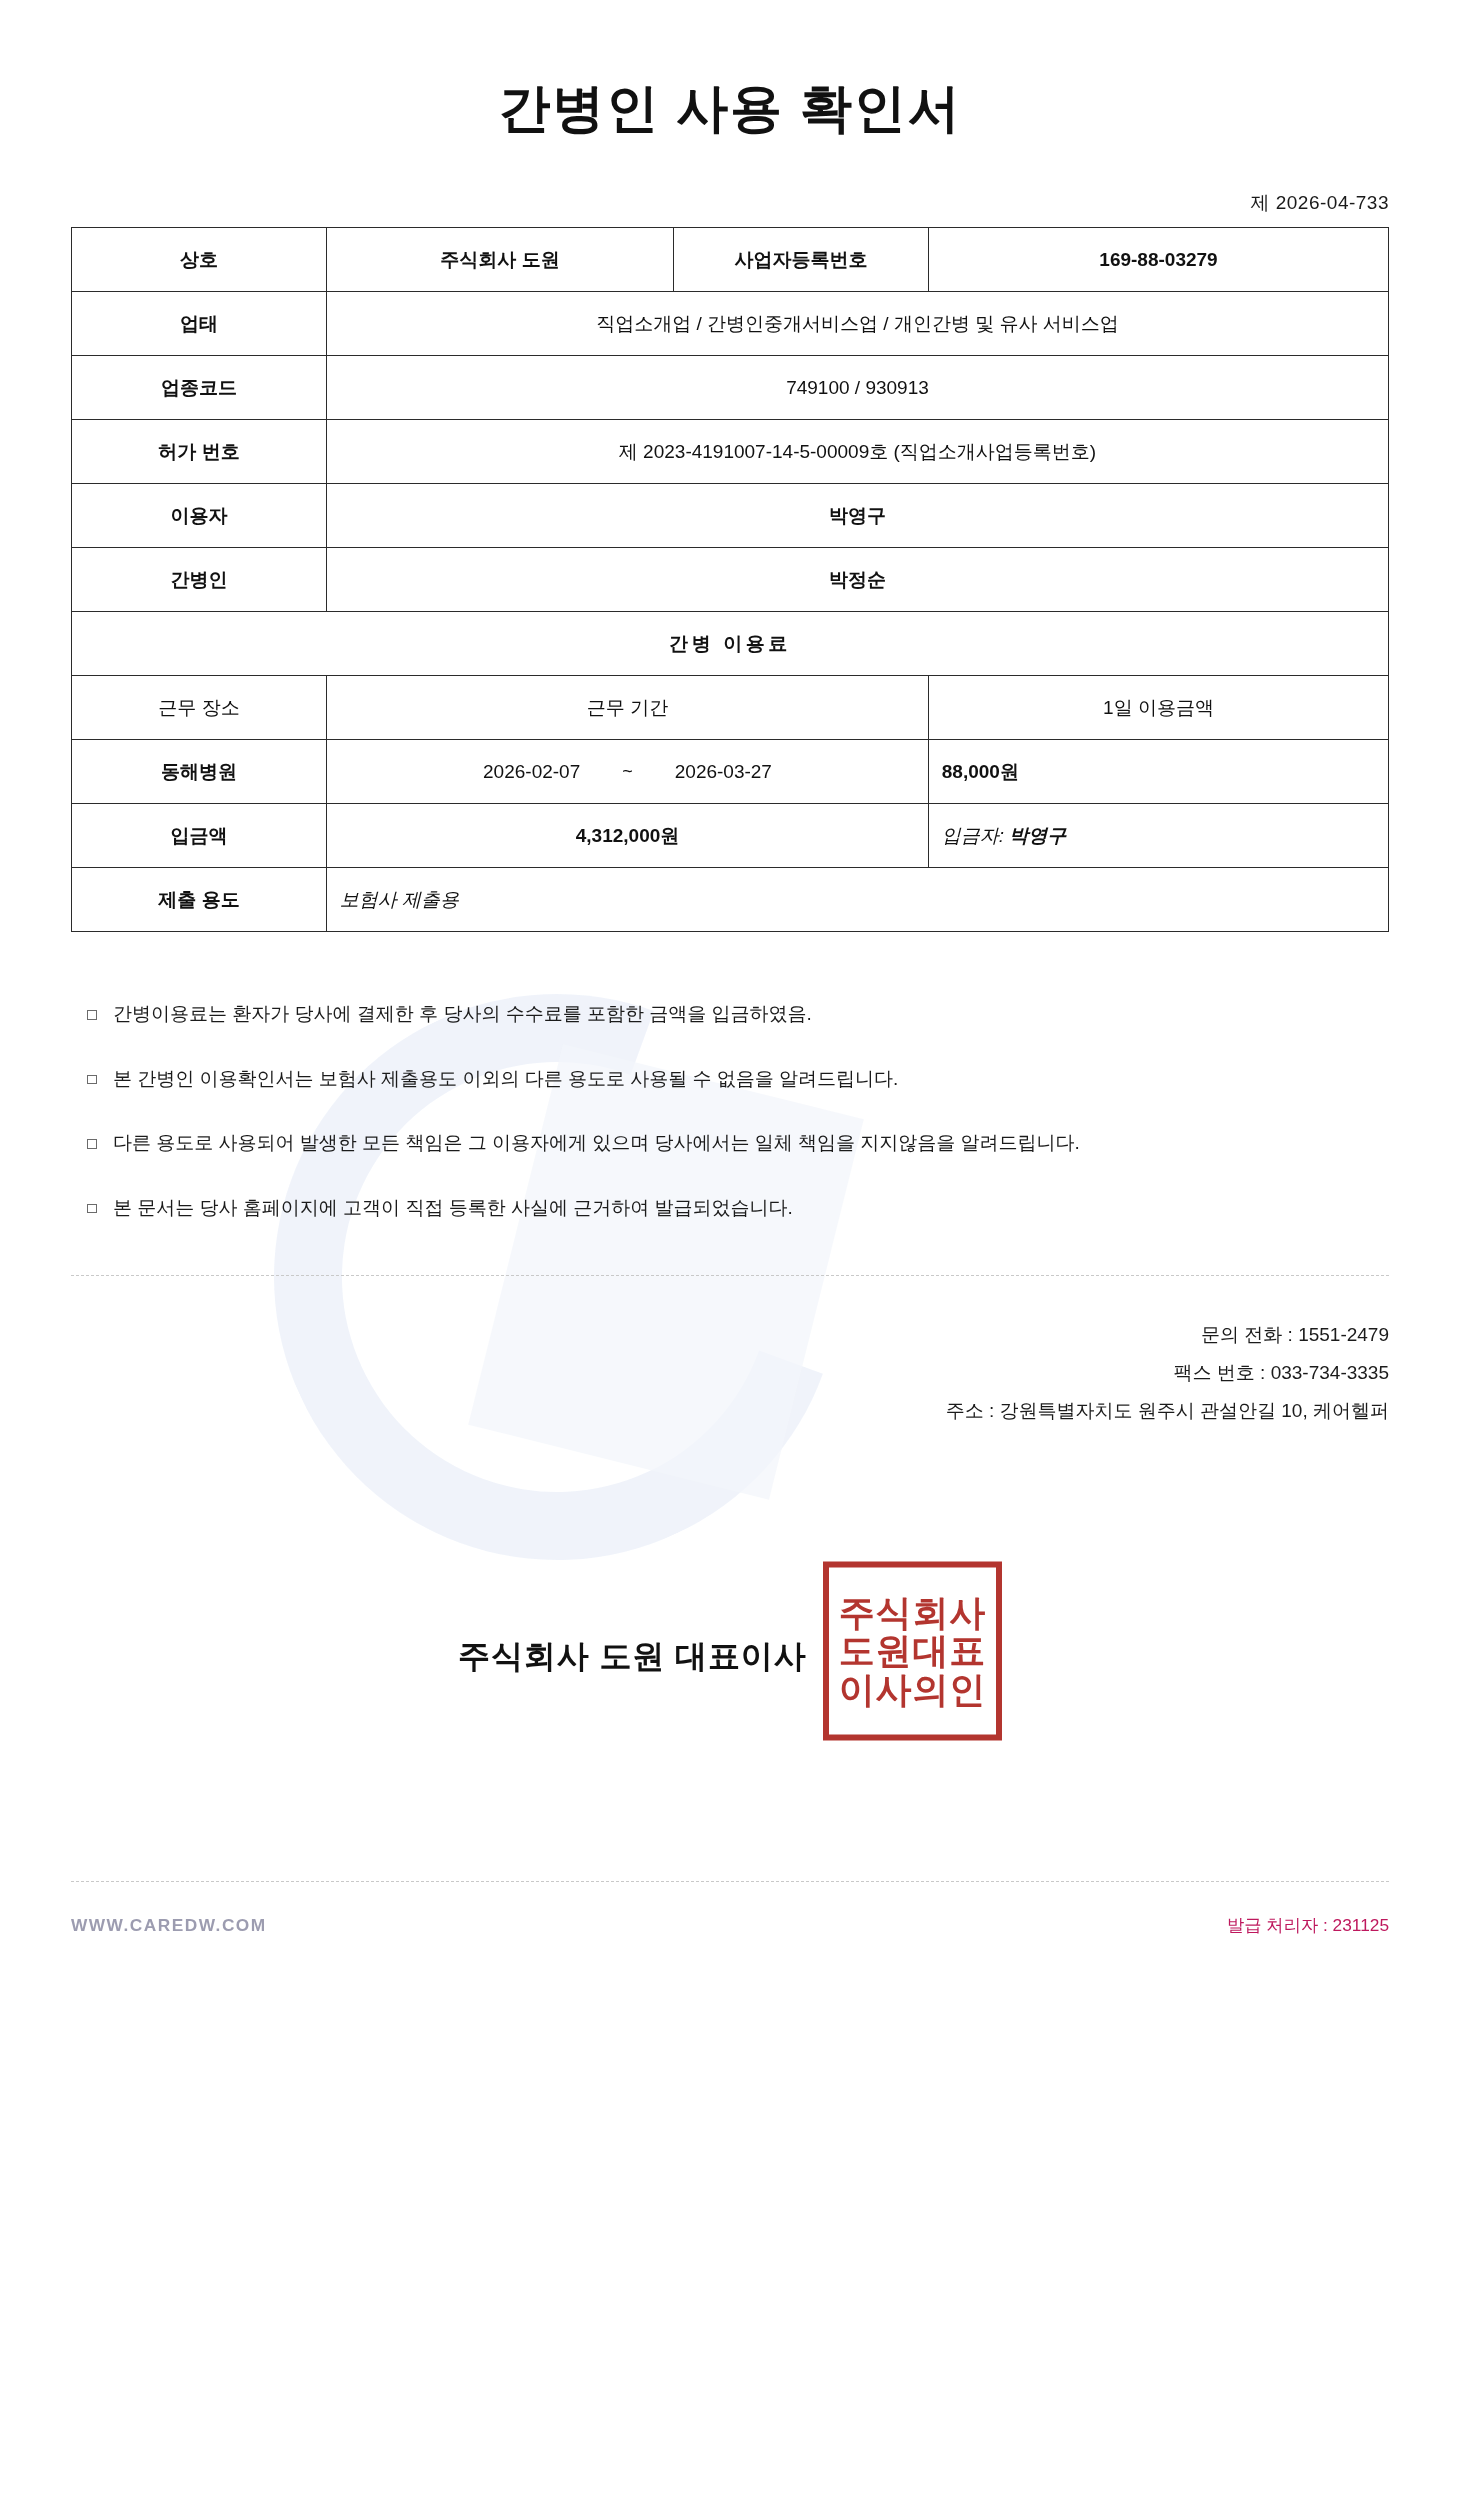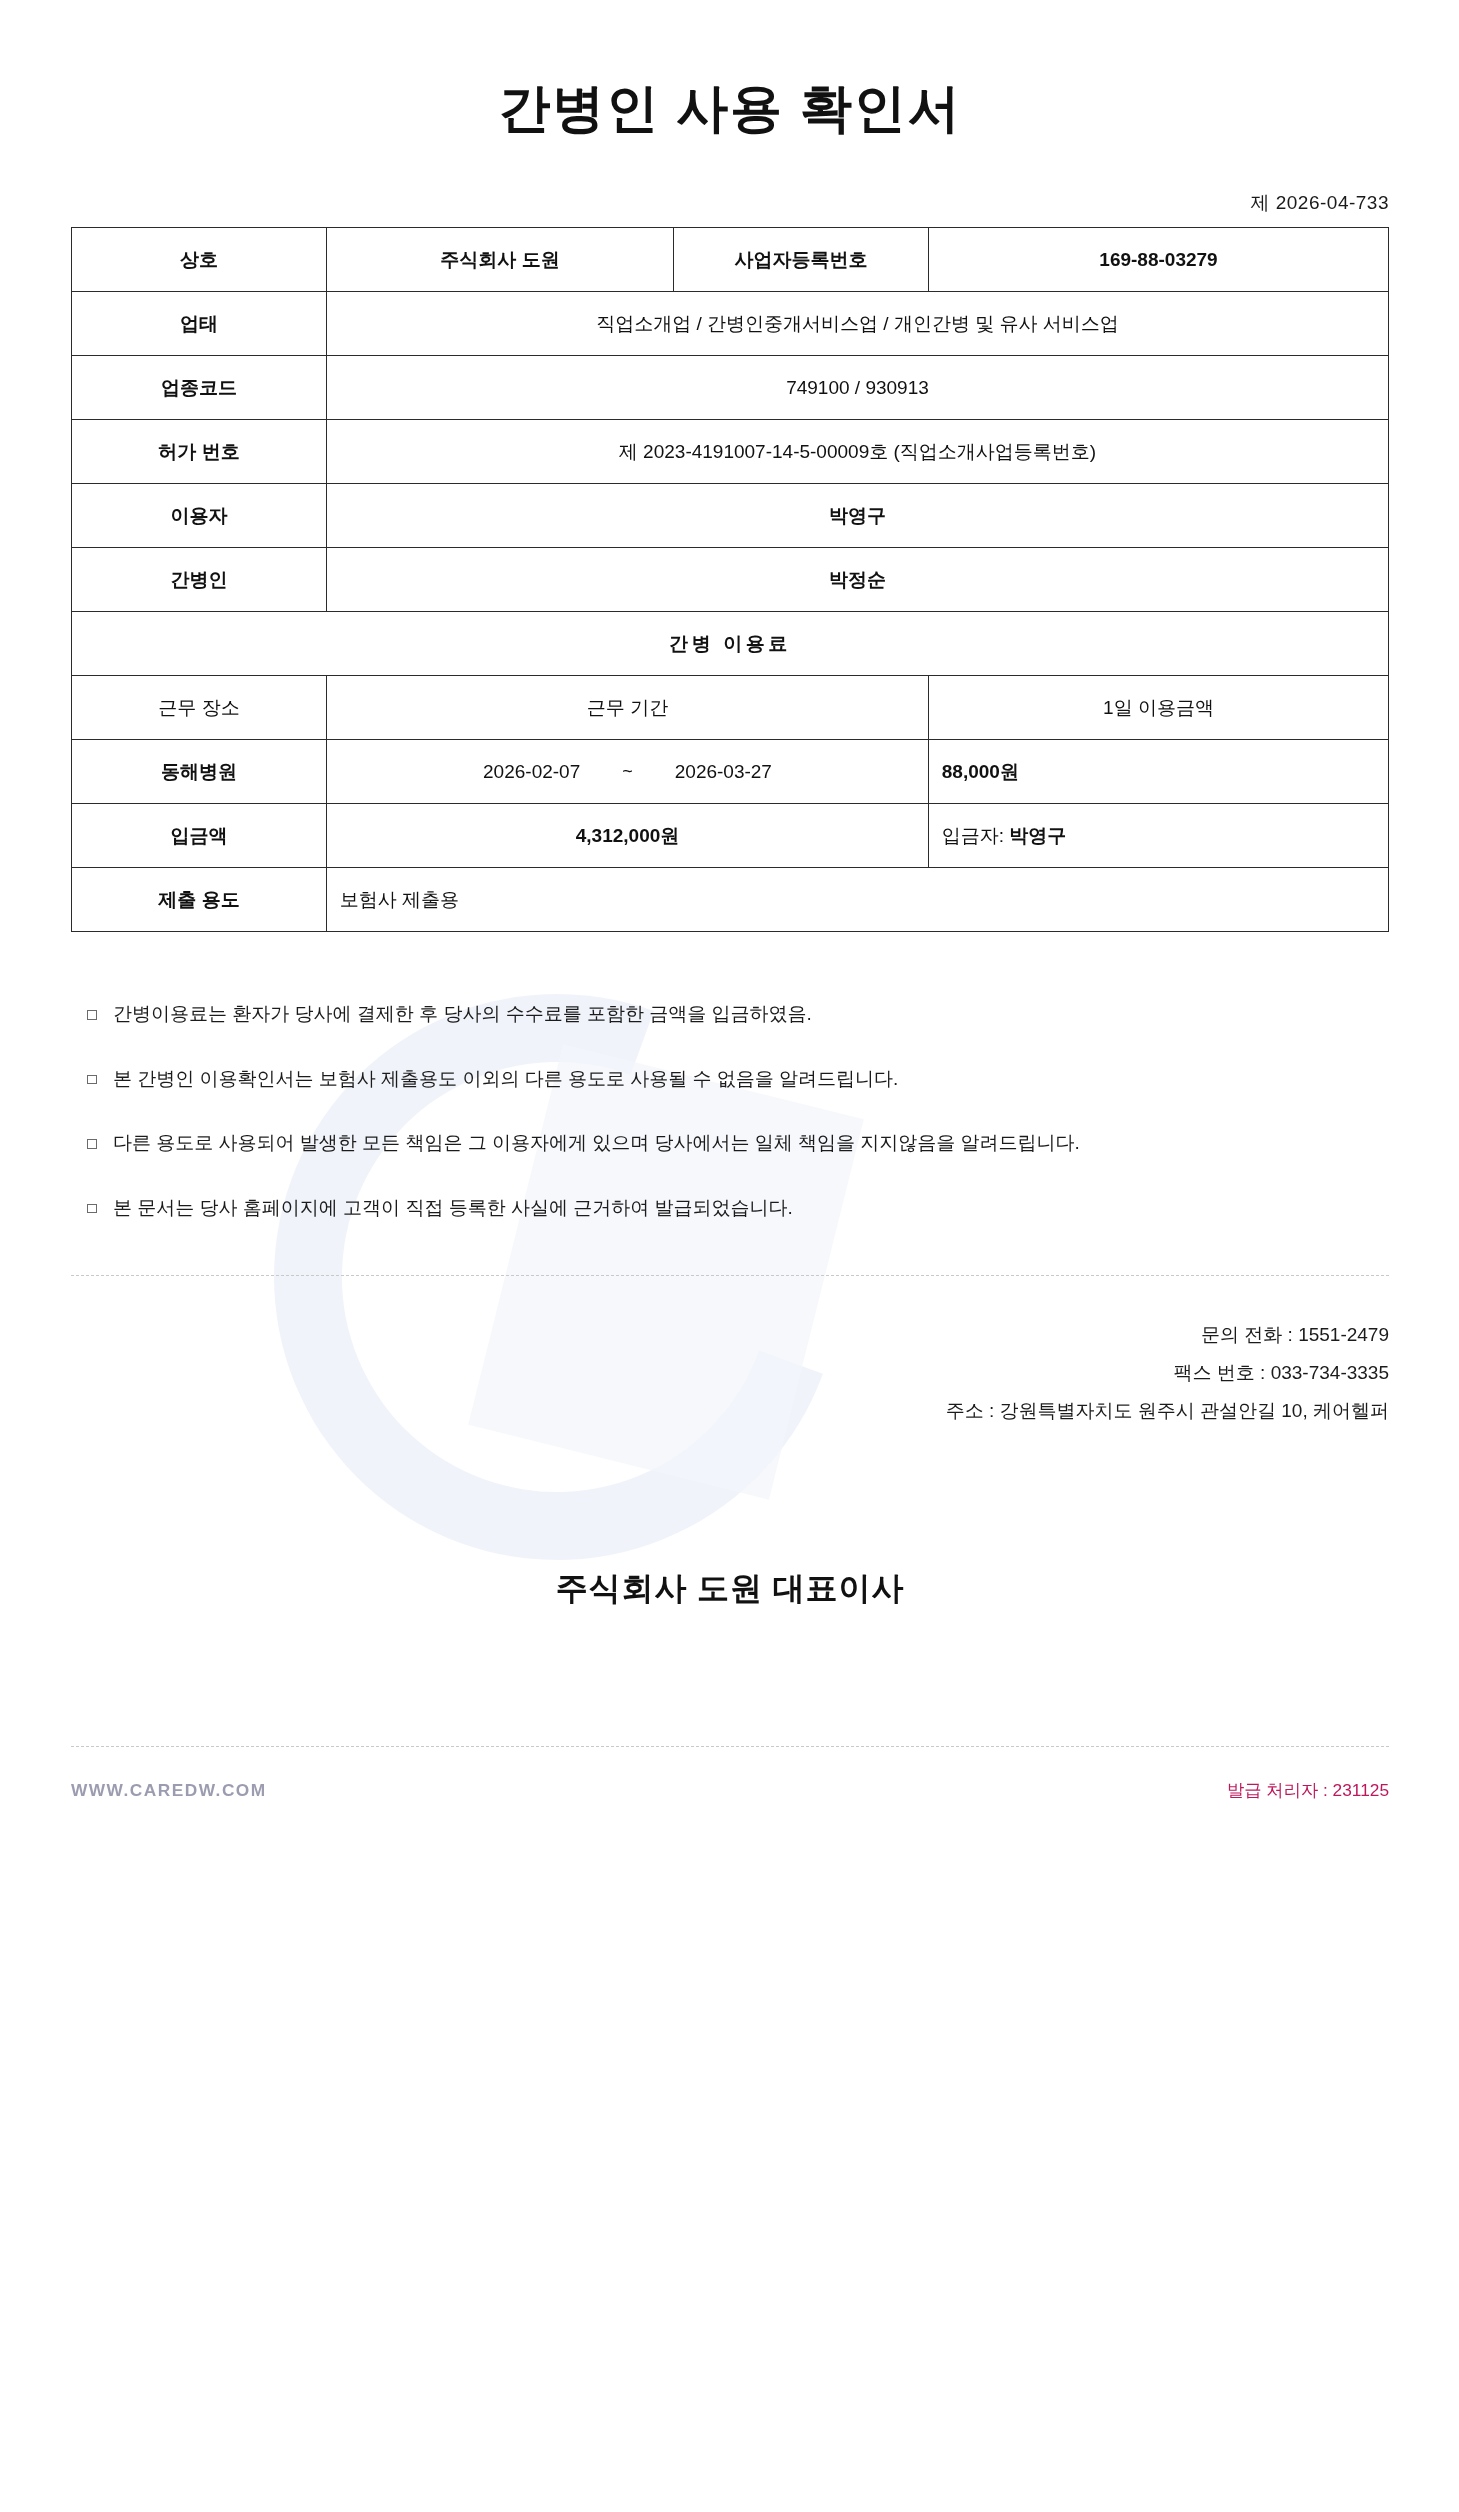--- a/index.html
+++ b/index.html
@@ -77,21 +77,21 @@
     color: #111;
     padding: 5.5px 12.8px;
     vertical-align: middle;
   }
   .lbl {
     text-align: center;
     font-weight: bold;
     width: 328px;
   }
   .val-c { text-align: center; }
-  .val-l { text-align: left; padding-left: 18px; }
+  .val-l { text-align: left; padding-left: 18px; font-style: italic; }
   .val-r { text-align: left; padding-right: 25.5px; font-weight: bold; }
   .sub-lbl {
     text-align: center;
     font-weight: bold;
   }
   .section-title {
     text-align: center;
     font-weight: bold;
     font-size: 23px;
     letter-spacing: 3.6px;
@@ -289,20 +289,25 @@
     <hr class="divider">
 
     <div class="contact">
       <div>문의 전화 : 1551-2479</div>
       <div>팩스 번호 : 033-734-3335</div>
       <div>주소 : 강원특별자치도 원주시 관설안길 10, 케어헬퍼</div>
     </div>
 
     <div class="sign-area">
       <div class="sign-name">주식회사 도원 대표이사</div>
+      <div class="stamp">
+        <span>주식회사</span>
+        <span>도원대표</span>
+        <span>이사의인</span>
+      </div>
     </div>
 
     <hr class="divider2">
 
     <div class="footer">
       <div class="site">WWW.CAREDW.COM</div>
       <div class="issue">발급 처리자 : 231125</div>
     </div>
 
   </div>

